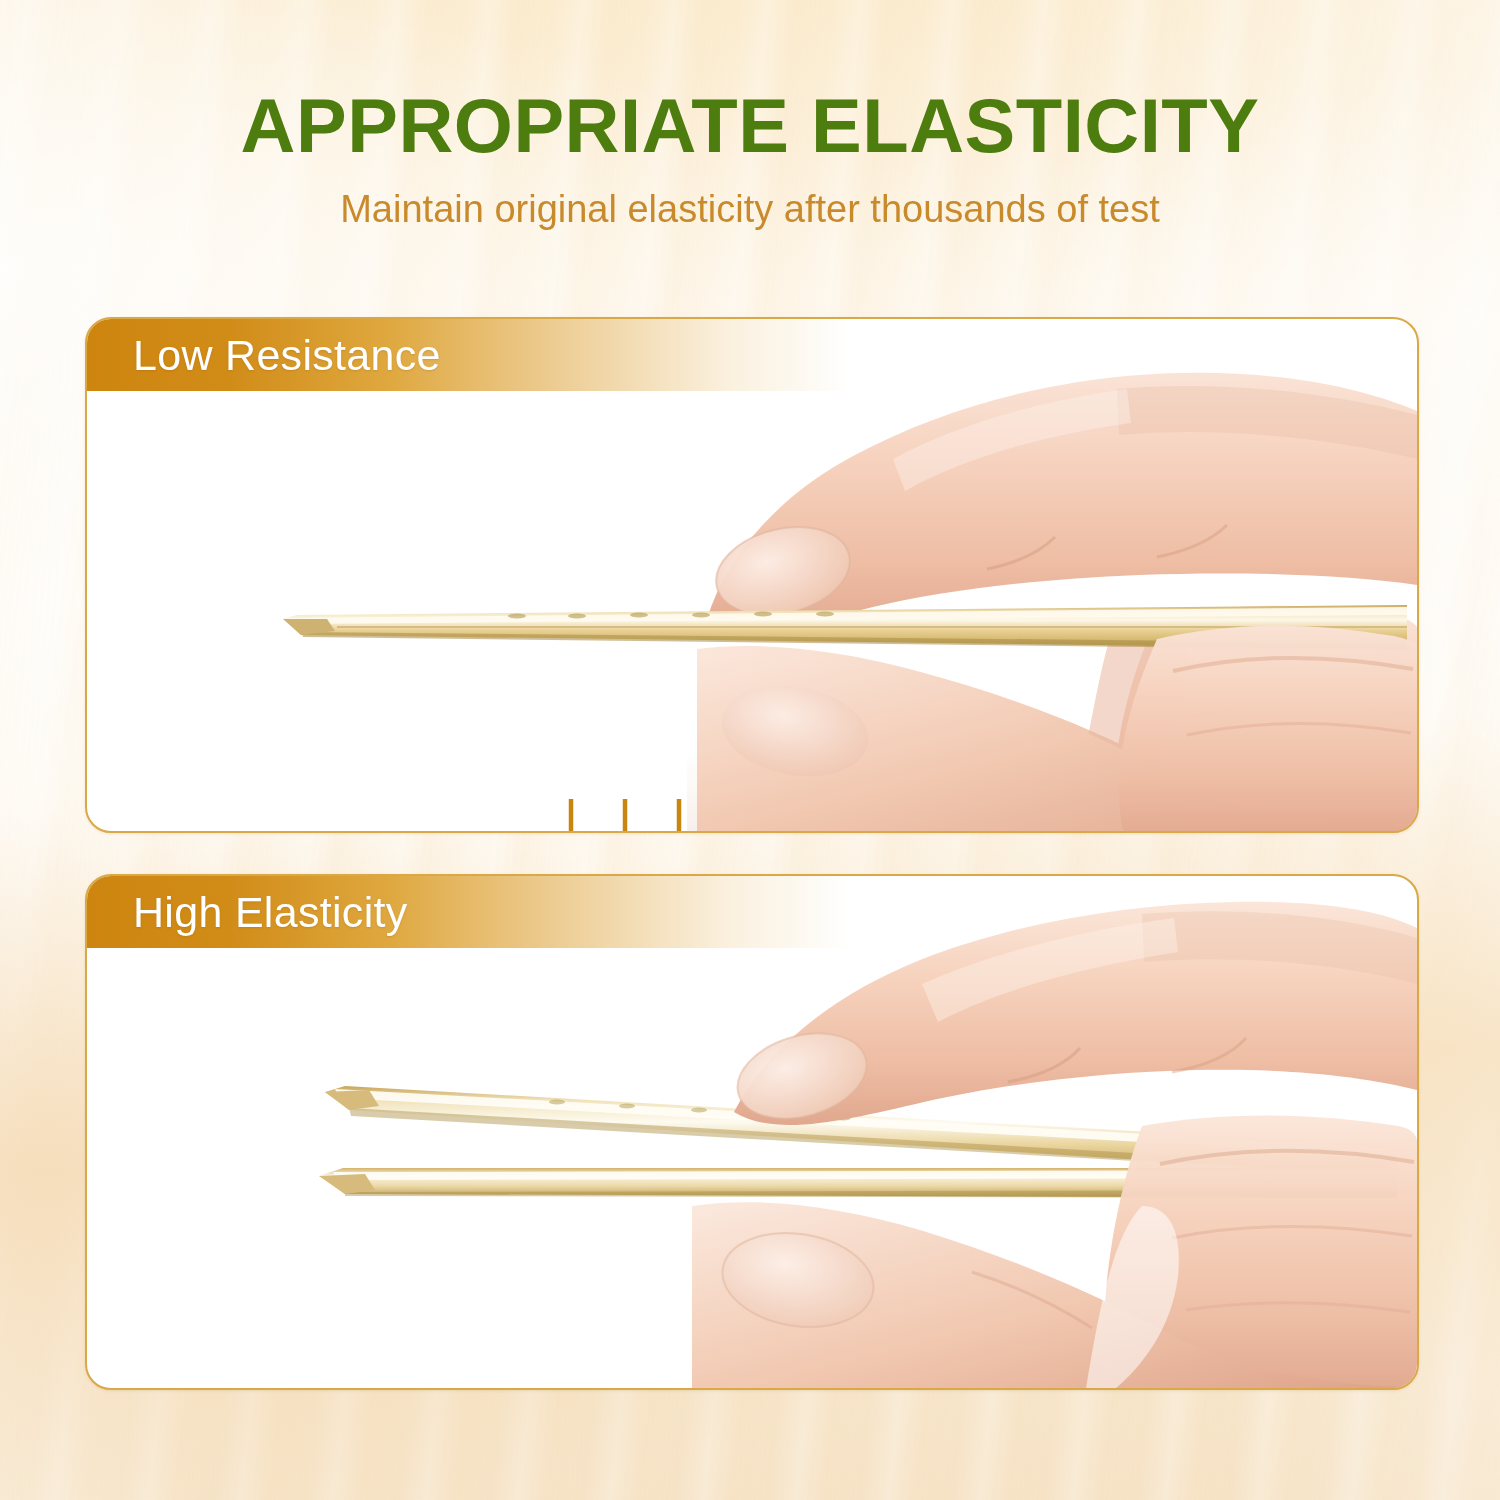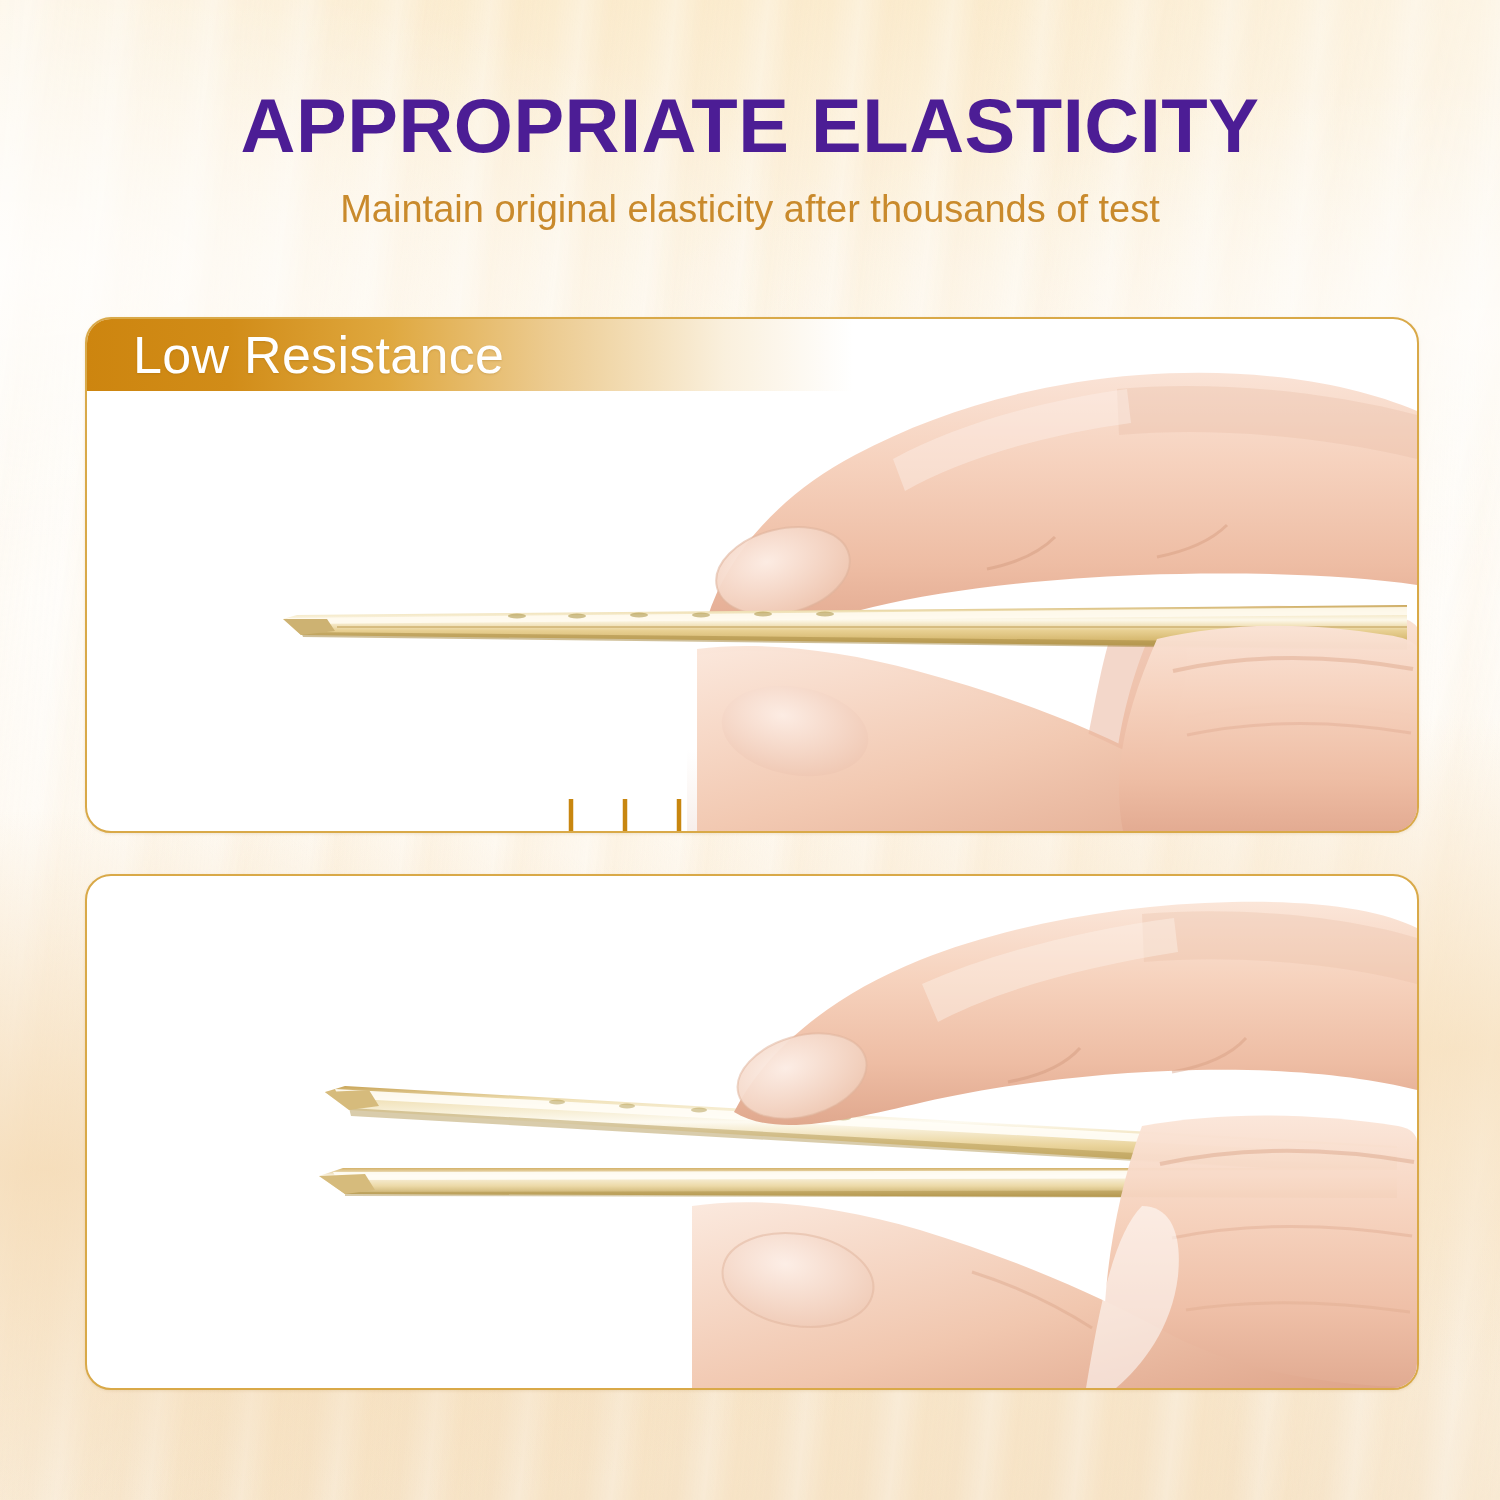--- a/index.html
+++ b/index.html
@@ -27,21 +27,21 @@
       radial-gradient(120% 40% at 3% 78%, rgba(244,216,176,.75) 0%, rgba(244,216,176,0) 60%),
       radial-gradient(110% 36% at 97% 70%, rgba(246,221,183,.70) 0%, rgba(246,221,183,0) 62%),
       radial-gradient(90% 30% at 0% 18%, rgba(255,255,255,.65) 0%, rgba(255,255,255,0) 65%),
       radial-gradient(90% 26% at 100% 22%, rgba(255,255,255,.55) 0%, rgba(255,255,255,0) 65%);
   }
 
   
   .heading{position:absolute;left:0;right:0;top:88px;text-align:center;}
   .title{
     font-size:76px;font-weight:700;letter-spacing:.5px;
-    color:#4c1d95;line-height:1;margin:0;
+    color:#4d7c0f;line-height:1;margin:0;
     font-family:"Liberation Sans","DejaVu Sans",sans-serif;
   }
   .subtitle{
     margin:26px 0 6px 0;font-size:38px;font-weight:400;color:#c98a2c;
     line-height:1;
   }
 
   
   .panel{
     position:absolute;left:85px;width:1330px;
@@ -59,21 +59,21 @@
   
   .badge{
     position:absolute;left:-2px;top:-2px;height:74px;width:800px;
     border-top-left-radius:26px;
     background:linear-gradient(90deg,#cf8710 0%,#d08b14 16%,#dda githubf 0%,#e3b45c 42%,#f2dcb4 66%,#fdf7ee 86%,#ffffff 100%);
     background:linear-gradient(90deg,#cd850f 0%,#d18c18 18%,#dfa83f 38%,#eccb90 58%,#faf0dd 80%,#ffffff 96%);
     display:flex;align-items:center;
   }
   .badge-label{
     margin-left:48px;margin-top:2px;
-    font-size:52px;font-weight:400;color:#ffffff;letter-spacing:.3px;
+    font-size:43px;font-weight:400;color:#ffffff;letter-spacing:.3px;
     text-shadow:0 1px 2px rgba(140,90,10,.25);
   }
 
   
   .arrow-group{position:absolute;display:flex;gap:26px;}
   #arrows-down-1{left:470px;top:480px;}
 
   
   .photo{position:absolute;}
   #photo-1{left:600px;top:0px;width:730px;height:512px;}
@@ -293,16 +293,19 @@
 
         <path d="M20 330 C84 320 166 330 248 354 C340 382 424 418 490 454
                  C548 486 618 504 706 510 L745 511 L745 512 L20 512 Z" fill="url(#skinD)"></path>
         <ellipse cx="126" cy="404" rx="76" ry="46" transform="rotate(9 126 404)" fill="url(#nailB)" opacity=".9"></ellipse>
         <ellipse cx="126" cy="404" rx="76" ry="46" transform="rotate(9 126 404)" fill="none" stroke="#e0b49c" stroke-width="2" opacity=".5"></ellipse>
         <path d="M300 396 C344 410 386 430 420 452" stroke="#d49b7f" stroke-width="3" fill="none" opacity=".35"></path>
 
         <path d="M470 330 C500 330 510 360 506 400 C500 452 470 490 444 512 L414 512 C426 440 440 360 470 330 Z" fill="#ffffff" opacity=".55"></path>
       </svg>
 
+      <div class="badge">
+        <span class="badge-label">High Elasticity</span>
+      </div>
     </div>
   </div>
 
 </div>
 
 </body></html>

